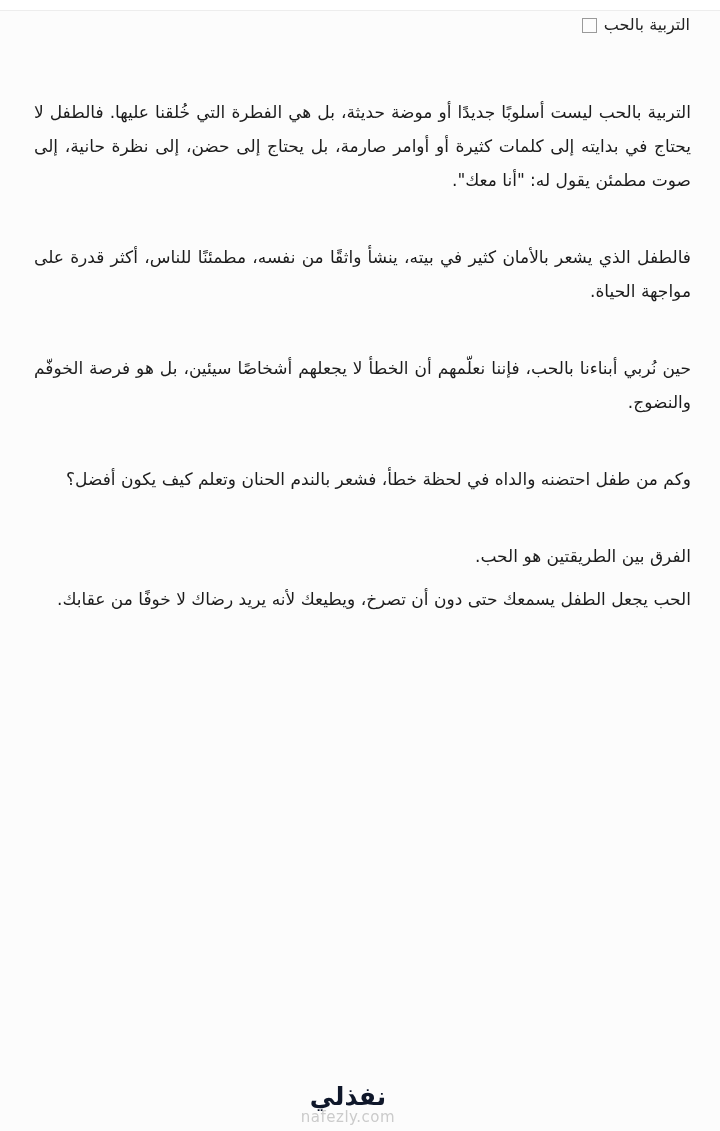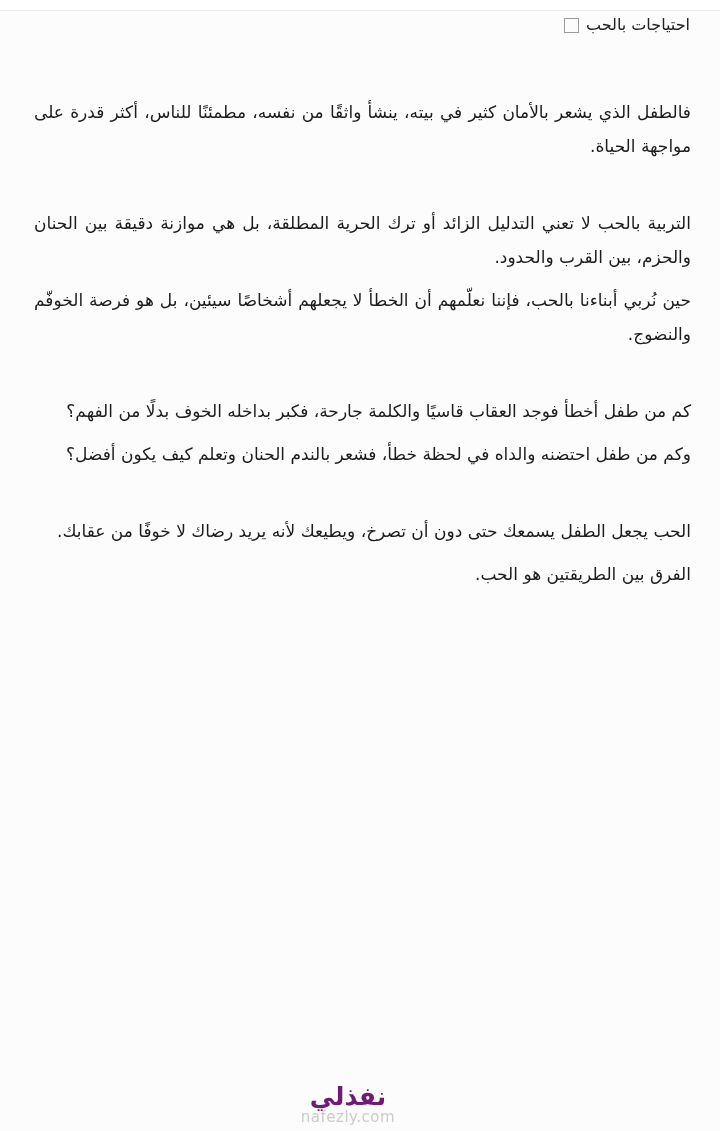--- a/index.html
+++ b/index.html
@@ -67,64 +67,65 @@
     top: 1084px;
     width: 104px;
     text-align: center;
     direction: ltr;
     pointer-events: none;
   }
   .wm-logo {
     font-size: 25px;
     font-weight: bold;
     line-height: 26px;
-    color: #701a75;
+    color: #0f172a;
     direction: rtl;
   }
   .wm-site {
     font-size: 15px;
     line-height: 14px;
     color: #cbcbcb;
     letter-spacing: 0.5px;
   }
 </style>
 </head>
 <body>
 
 <div class="page">
 
   <div class="top-strip"></div>
 
   <header class="doc-header">
     <h1 class="doc-title">
-      <span>احتياجات بالحب</span>
+      <span>التربية بالحب</span>
       <span class="tofu"></span>
     </h1>
   </header>
 
   <main class="doc-body">
 
+    <section class="group">
+      <p class="para">التربية بالحب ليست أسلوبًا جديدًا أو موضة حديثة، بل هي الفطرة التي خُلقنا عليها. فالطفل لا يحتاج في بدايته إلى كلمات كثيرة أو أوامر صارمة، بل يحتاج إلى حضن، إلى نظرة حانية، إلى صوت مطمئن يقول له: "أنا معك".</p>
+    </section>
 
     <section class="group">
       <p class="para">فالطفل الذي يشعر بالأمان كثير في بيته، ينشأ واثقًا من نفسه، مطمئنًا للناس، أكثر قدرة على مواجهة الحياة.</p>
     </section>
 
     <section class="group">
-      <p class="para">التربية بالحب لا تعني التدليل الزائد أو ترك الحرية المطلقة، بل هي موازنة دقيقة بين الحنان والحزم، بين القرب والحدود.</p>
       <p class="para">حين نُربي أبناءنا بالحب، فإننا نعلّمهم أن الخطأ لا يجعلهم أشخاصًا سيئين، بل هو فرصة الخوفّم والنضوج.</p>
     </section>
 
     <section class="group">
-      <p class="para">كم من طفل أخطأ فوجد العقاب قاسيًا والكلمة جارحة، فكبر بداخله الخوف بدلًا من الفهم؟</p>
       <p class="para">وكم من طفل احتضنه والداه في لحظة خطأ، فشعر بالندم الحنان وتعلم كيف يكون أفضل؟</p>
     </section>
 
     <section class="group">
+      <p class="para">الفرق بين الطريقتين هو الحب.</p>
       <p class="para">الحب يجعل الطفل يسمعك حتى دون أن تصرخ، ويطيعك لأنه يريد رضاك لا خوفًا من عقابك.</p>
-      <p class="para">الفرق بين الطريقتين هو الحب.</p>
     </section>
 
 
   </main>
 
   <div class="watermark">
     <div class="wm-logo">نفذلي</div>
     <div class="wm-site">nafezly.com</div>
   </div>
 

